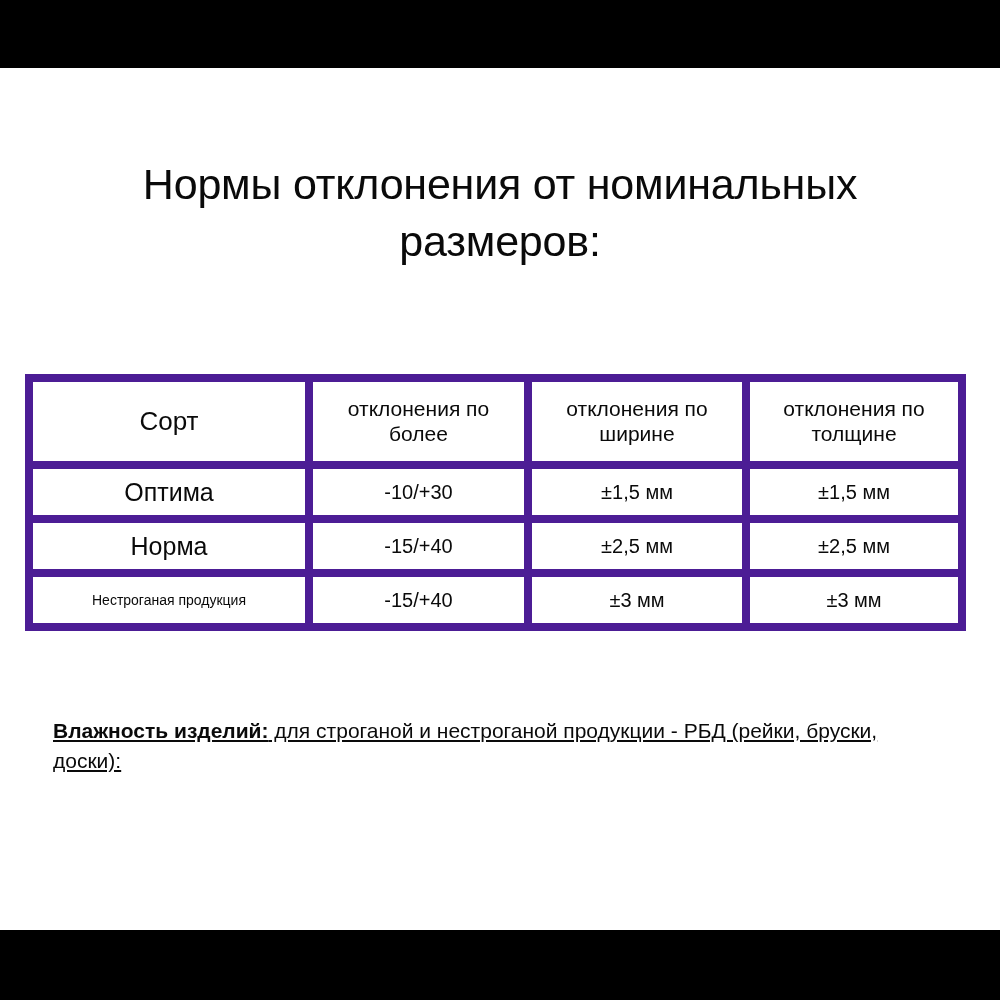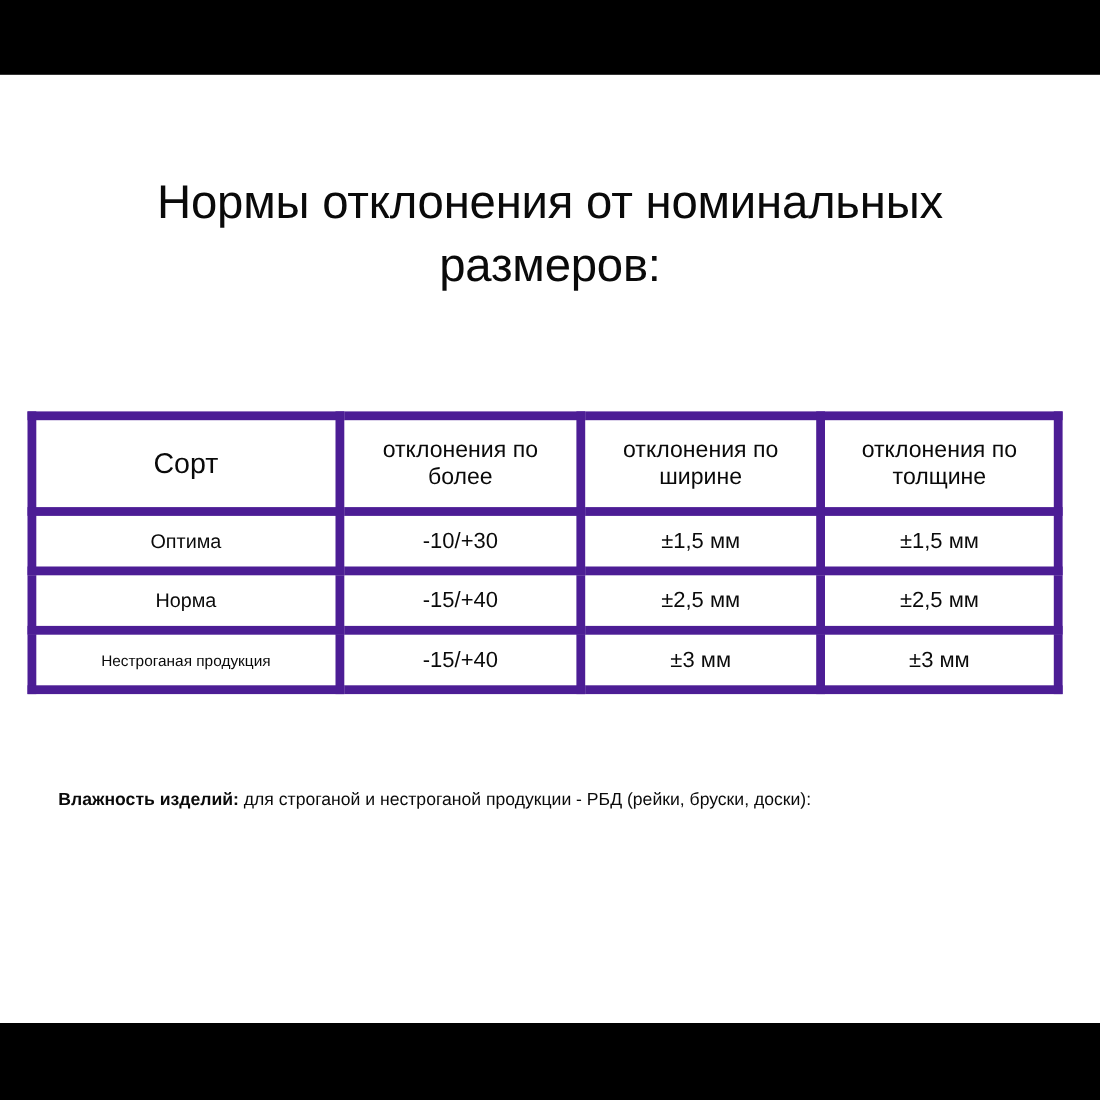--- a/index.html
+++ b/index.html
@@ -86,34 +86,35 @@
     line-height: 1.18;
   }
   thead th.grade-head {
     font-size: 26px;
   }
 
   tbody tr { height: 54px; }
   tbody td {
     font-size: 20px;
   }
-  tbody td.grade-cell { font-size: 18px; }
+  tbody td.grade-cell { font-size: 25px; }
   tbody tr.row-rough td.grade-cell { font-size: 14px; }
 
   
   #footnote {
     position: absolute;
     left: 53px;
     top: 648px;
     width: 895px;
     color: #0a0a0a;
   }
   #footnote .fn-line1 {
-    font-size: 16px;
+    font-size: 21px;
     line-height: 1.45;
+    text-decoration: underline;
   }
   #footnote .fn-lead {
     font-weight: 700;
   }
   #footnote .fn-line2 {
     font-size: 22px;
     line-height: 1.35;
     margin-top: 3px;
   }
 </style>

